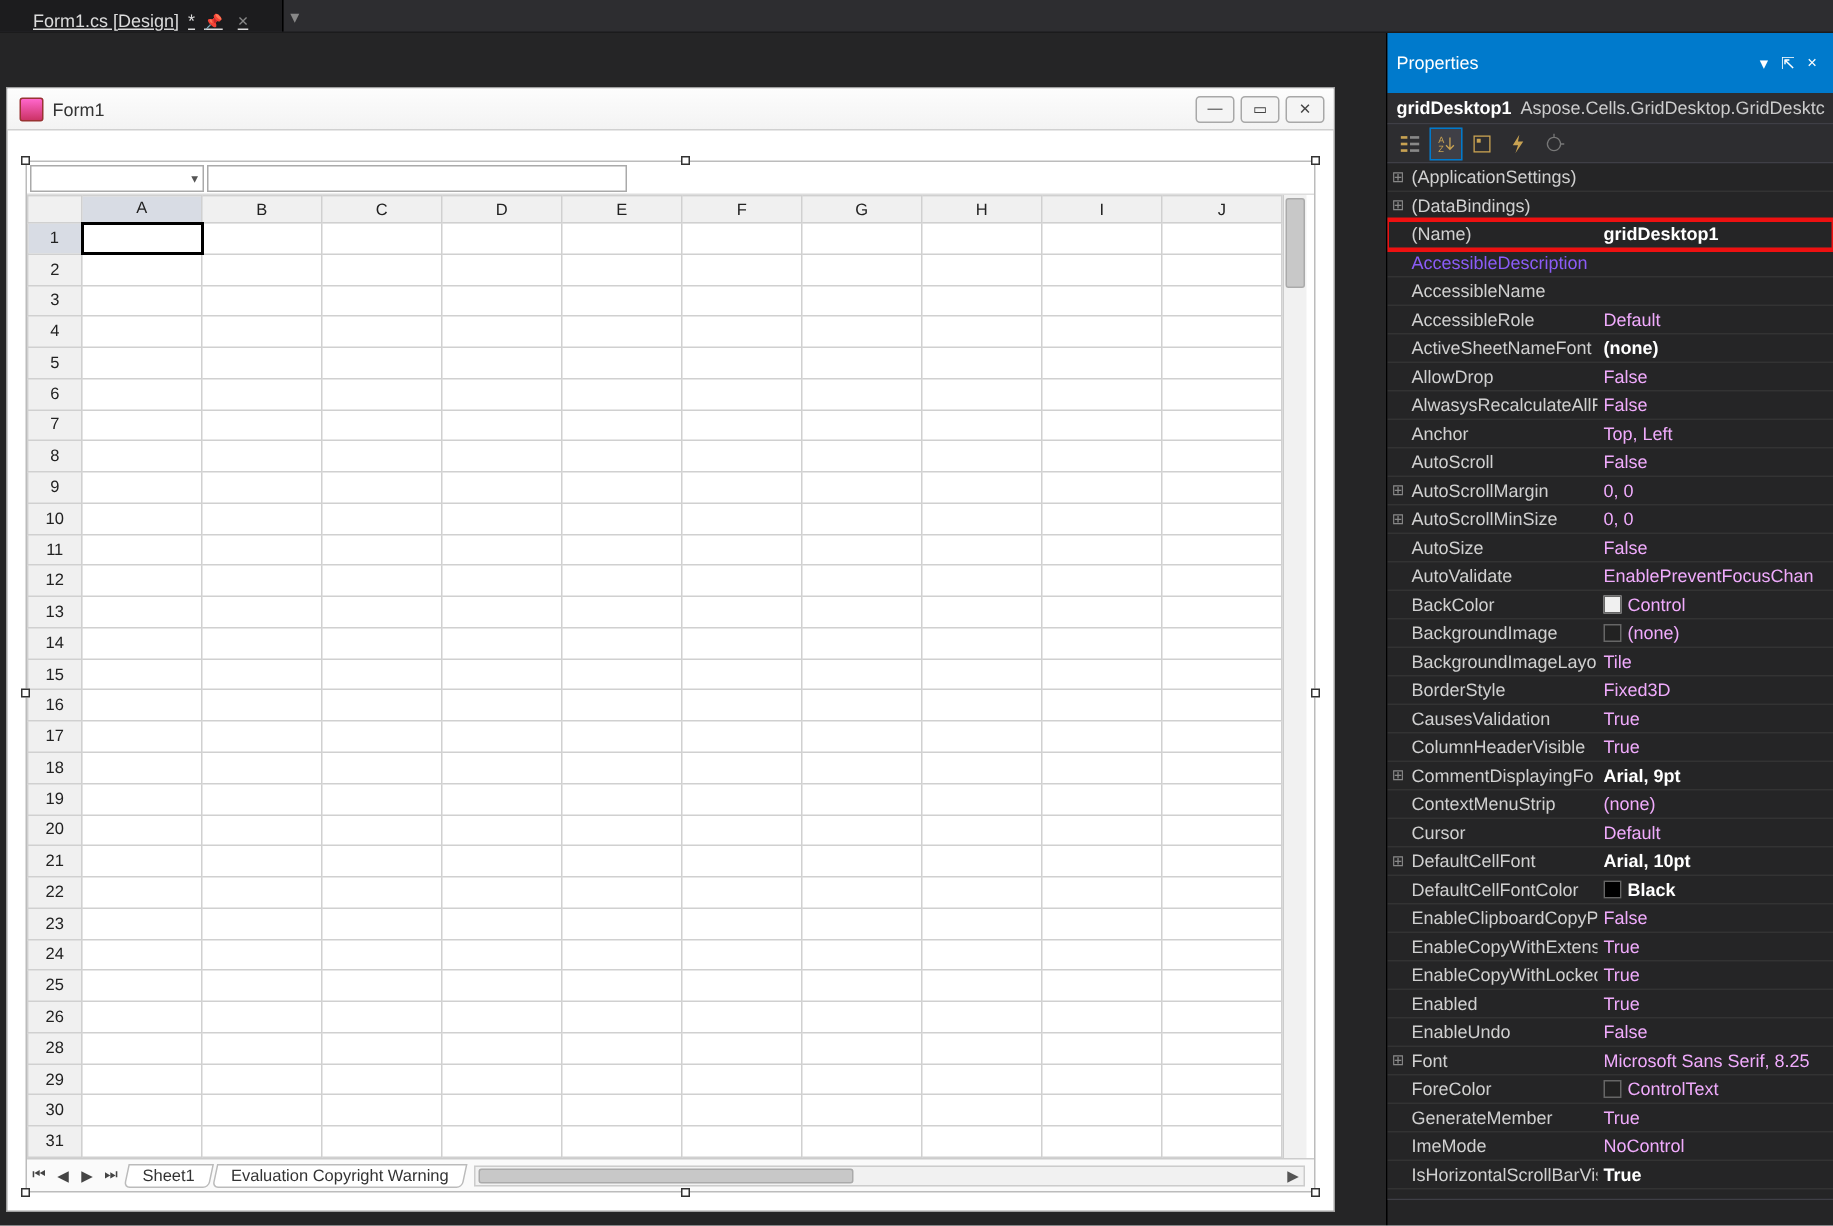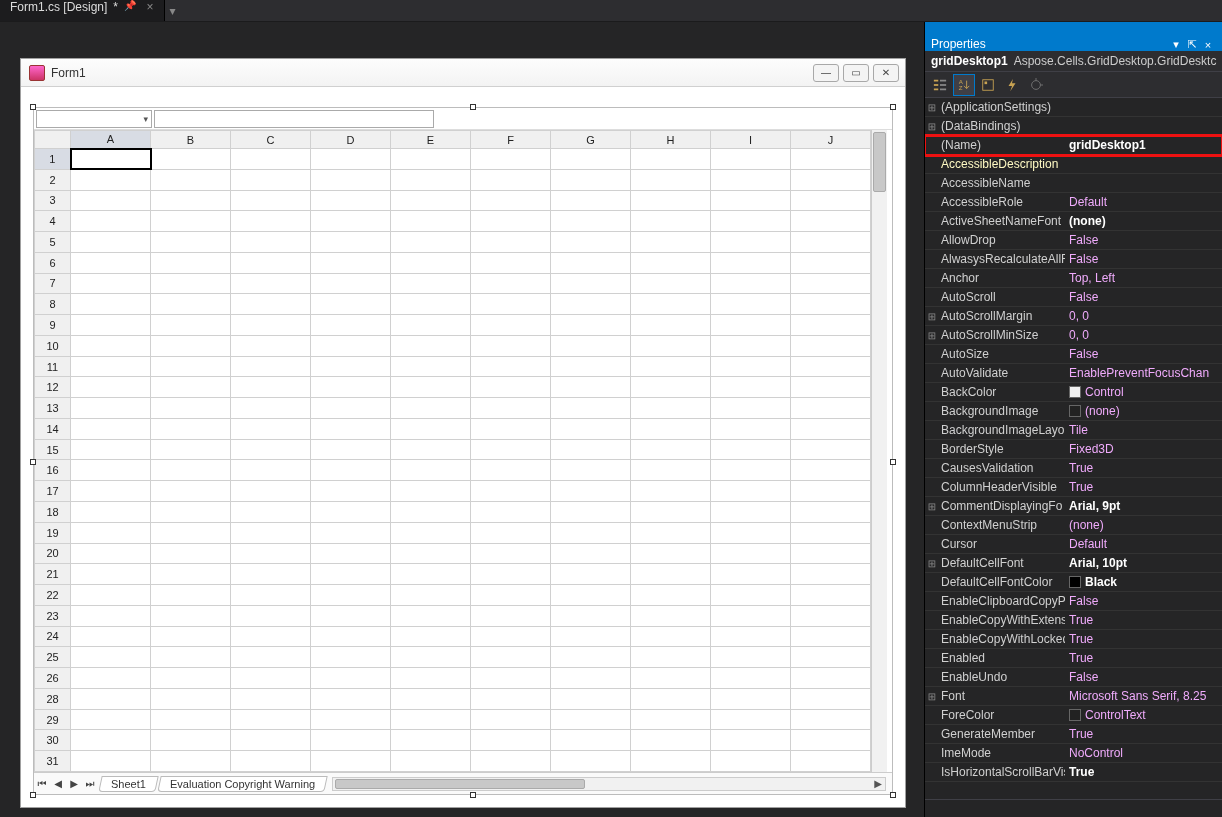--- a/index.html
+++ b/index.html
@@ -1,29 +1,29 @@
 <!DOCTYPE html>
 <html><head>
 <meta charset="utf-8">
 <style>
 * { box-sizing: border-box; margin: 0; padding: 0; font-family: "Segoe UI", Tahoma, sans-serif; }
 body { background: #2d2d30; width: 1222px; height: 817px; overflow: hidden; display: flex; flex-direction: column; color: #ccc; font-size: 12px; }
 
 
 .tabbar { height: 22px; background: #2d2d30; display: flex; align-items: stretch; border-bottom: 1px solid #1b1b1c; }
-.tab { display: flex; align-items: flex-start; gap: 6px; padding: 0 10px; background: #1c1c1e; color: #dcdcdc; border-right: 1px solid #000; font-size: 12px; }
+.tab { display: flex; align-items: flex-end; gap: 6px; padding: 0 22px; background: #1c1c1e; color: #dcdcdc; border-right: 1px solid #000; font-size: 12px; text-decoration: underline; }
 .tab .pin { color: #7a7a7a; font-size: 10px; }
 .tab .close { color: #888; font-size: 12px; margin-left: 4px; }
 .tab-dropdown { width: 16px; display:flex; align-items:center; justify-content:center; color:#888; }
 
 .workarea { flex: 1; display: flex; overflow: hidden; }
 
 
 .designer { flex: 1; background: #252526; position: relative; padding: 20px; }
-.form-window { position: absolute; left: 20px; top: 36px; width: 886px; height: 750px; background: #fff; border: 1px solid #a0a0a0; }
+.form-window { position: absolute; left: 4px; top: 36px; width: 886px; height: 750px; background: #fff; border: 1px solid #a0a0a0; }
 .form-titlebar { height: 28px; background: linear-gradient(#fdfdfd,#f3f3f3); display: flex; align-items: center; padding: 0 6px 0 8px; border-bottom: 1px solid #d0d0d0; }
 .form-titlebar .icon { width: 16px; height: 16px; display:inline-block; background: linear-gradient(#f6c,#c36); border:1px solid #933; border-radius:2px; margin-right:6px; }
 .form-titlebar .title { flex:1; color:#333; }
 .winbtns { display:flex; gap:4px; }
 .winbtn { width:26px; height:18px; border:1px solid #a8a8a8; border-radius:3px; background:#f4f4f4; display:flex; align-items:center; justify-content:center; font-size:10px; color:#444; }
 
 .grid-control { position:absolute; left:12px; top:48px; right:12px; bottom:12px; background:#fff; border:1px solid #bcbcbc; display:flex; flex-direction:column; }
 .sel-handle { position:absolute; width:6px; height:6px; background:#fff; border:1px solid #333; }
 
 .grid-toolbar { height:22px; display:flex; align-items:center; padding:2px; gap:2px; border-bottom:1px solid #ddd; }
@@ -49,38 +49,38 @@
 .navbtn { width:16px; height:16px; display:flex; align-items:center; justify-content:center; color:#444; font-size:10px; }
 .sheettab { padding:1px 10px; border:1px solid #bbb; background:#fff; border-radius:0 0 4px 4px; font-size:11px; color:#333; transform:skewX(-12deg); margin-left:2px;}
 .sheettab span { display:inline-block; transform:skewX(12deg); }
 .hbar { flex:1; margin:0 6px; height:14px; background:#f1f1f1; border:1px solid #ccc; position:relative;}
 .hbar .thumb { position:absolute; top:1px; bottom:1px; left:2px; width:250px; background:#c8c8c8; border:1px solid #aaa; border-radius:2px;}
 .hbar .arrow { position:absolute; top:0; bottom:0; width:14px; display:flex; align-items:center; justify-content:center; color:#555; font-size:10px;}
 .hbar .arrow.l{left:0;} .hbar .arrow.r{right:0;}
 
 
 .props { width: 298px; background:#252526; display:flex; flex-direction:column; border-left:1px solid #000; }
-.props-header { height:29px; background:#007acc; color:#fff; display:flex; align-items:flex-end; padding:0 6px; font-size:12px; }
+.props-header { height:40px; background:#007acc; color:#fff; display:flex; align-items:center; padding:0 6px; font-size:12px; }
 .props-header .spacer{flex:1;}
 .props-header .hbtn{ width:16px; text-align:center; color:#fff; font-size:11px;}
 .props-obj { padding:3px 6px; color:#ccc; background:#2d2d30; border-bottom:1px solid #3f3f46; display:flex; gap:6px; white-space:nowrap; overflow:hidden;}
 .props-obj .objname { font-weight:bold; color:#fff; }
 .props-toolbar { height:26px; background:#2d2d30; display:flex; align-items:center; padding:0 4px; gap:2px; border-bottom:1px solid #3f3f46; }
 .ptool { width:22px; height:22px; display:flex; align-items:center; justify-content:center; color:#c8a252; border:1px solid transparent;}
 .ptool.active { border:1px solid #007acc; background:#3f3f46;}
 .ptool svg{width:14px;height:14px;}
 .props-grid { flex:1; overflow-y:auto; background:#252526; position:relative;}
 .props-grid::-webkit-scrollbar{width:14px;background:#3e3e42;}
 .props-grid::-webkit-scrollbar-thumb{background:#686868;}
 .prow { display:flex; align-items:center; height:19px; border-bottom:1px solid #333; font-size:12px; }
 .prow .exp { width:14px; text-align:center; color:#888; font-size:10px; }
 .prow .pname { width:126px; padding-left:2px; color:#d0d0d0; white-space:nowrap; overflow:hidden; text-overflow:clip;}
 .prow .pval { flex:1; color:#f0abfc; padding-left:4px; display:flex; align-items:center; gap:4px; white-space:nowrap; overflow:hidden;}
 .prow.bold .pval { font-weight:bold; color:#fff; }
-.prow.muted .pname, .prow.muted .pval { color:#fef9c3; }
+.prow.muted .pname, .prow.muted .pval { color:#8b5cf6; }
 .prow.group .pname { color:#d0d0d0; }
 .swatch{width:12px;height:12px;border:1px solid #666;display:inline-block;}
 .highlight-row { outline:3px solid #e11; outline-offset:-1px; }
 .props-desc { height:18px; border-top:1px solid #3f3f46; padding:2px 6px; color:#ccc; font-size:11px;}
 </style>
 </head>
 <body>
 
 <div class="tabbar">
   <div class="tab">

